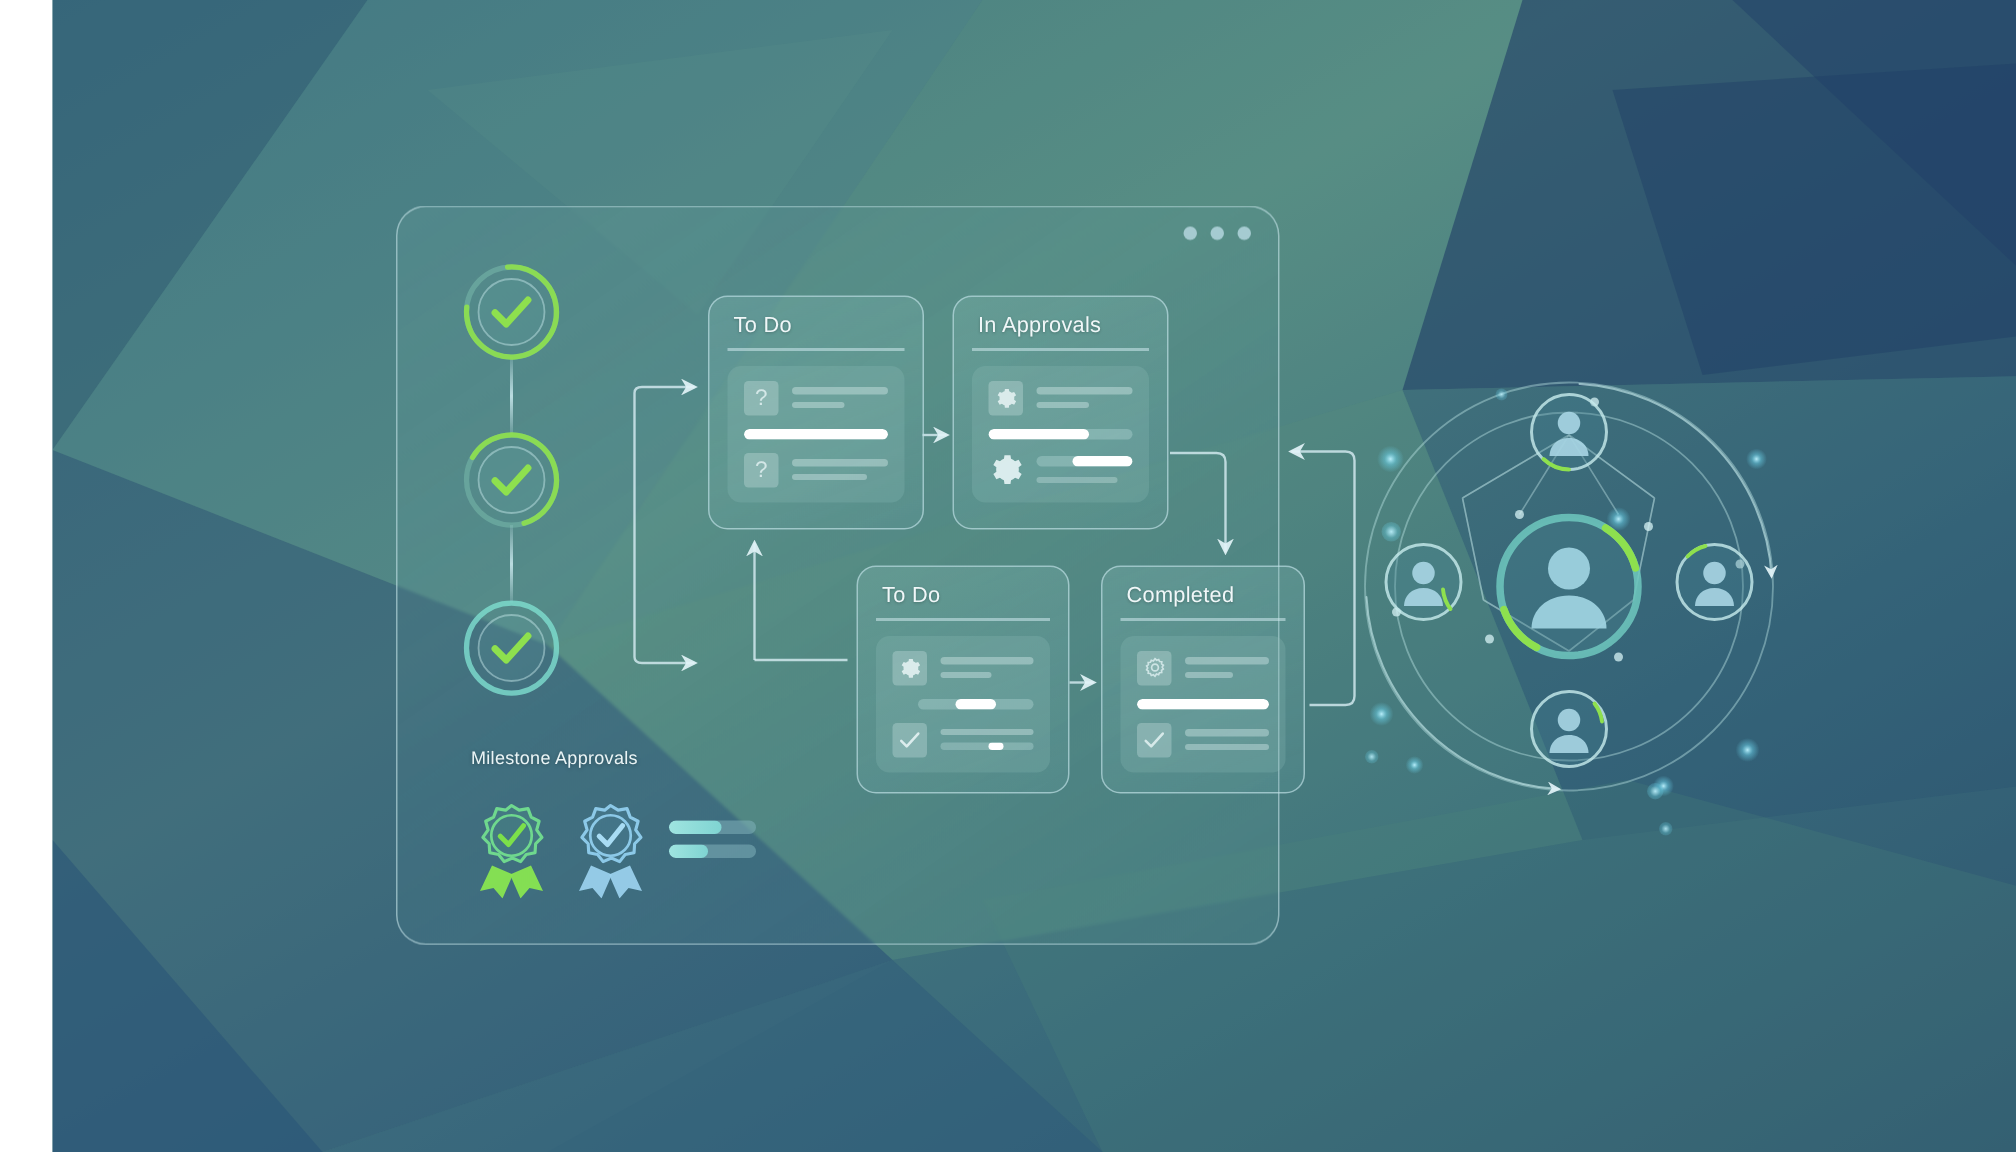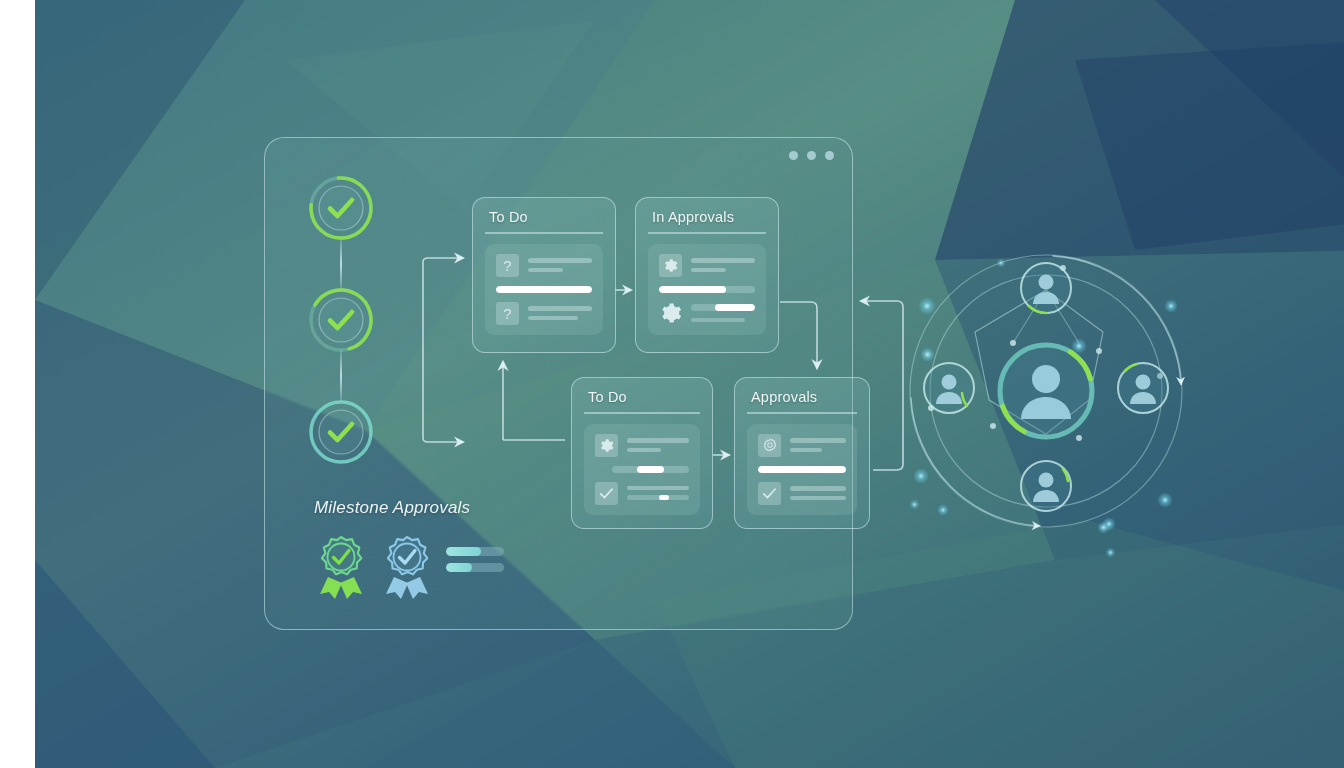--- a/index.html
+++ b/index.html
@@ -97,23 +97,22 @@
     background: #ffffff; border-radius: 4px;
     display: block;
   }
 
   
   .wires { position: absolute; inset: 0; width: 1344px; height: 768px; pointer-events: none; }
 
   
   .ma-label {
     position: absolute; left: 279px; top: 498px;
-    color: #eaf4f5; font-size: 17px; letter-spacing: .2px;
+    color: #eaf4f5; font-size: 12px; letter-spacing: .2px;
     text-shadow: 0 1px 3px rgba(0,0,0,.3);
-    font-style: italic;
   }
   .badge { position: absolute; width: 62px; height: 68px; }
   .ma-bars { position: absolute; left: 411px; top: 547px; width: 58px; }
   .ma-bar {
     height: 9px; width: 58px; border-radius: 5px;
     background: rgba(128,176,186,0.55);
     position: relative; overflow: hidden; margin-bottom: 7px;
   }
   .ma-bar > i {
     position: absolute; left: 0; top: 0; bottom: 0; border-radius: 5px;
@@ -313,21 +312,21 @@
           <div class="kline" style="width:100%"></div>
           <div class="kbar" style="height:5px">
               <i style="left:52%; width:16%"></i>
             </div>
         </div>
       </div>
     </div>
   </div>
 
   <div class="kcard" style="left:699px; top:377px; width:136px; height:152px;">
-    <div class="ktitle">Approvals</div>
+    <div class="ktitle">Completed</div>
     <div class="khr"></div>
     <div class="kbody">
       <div class="krow">
         <div class="kicon">
           <svg width="16" height="16" viewBox="0 0 24 24" fill="none" stroke="rgba(228,244,245,0.75)" stroke-width="1.7">
             <circle cx="12" cy="12" r="3.4"></circle>
             <path d="M12 3.2l1.6 1.5 2.1-.7.9 2 2.2.2-.2 2.2 1.8 1.3-1.2 1.9 1.1 1.9-1.8 1.3.2 2.2-2.2.2-.9 2-2.1-.7L12 20.8l-1.6-1.5-2.1.7-.9-2-2.2-.2.2-2.2-1.8-1.3 1.1-1.9-1.1-1.9 1.8-1.3-.2-2.2 2.2-.2.9-2 2.1.7z"></path>
           </svg>
         </div>
         <div class="klines">

